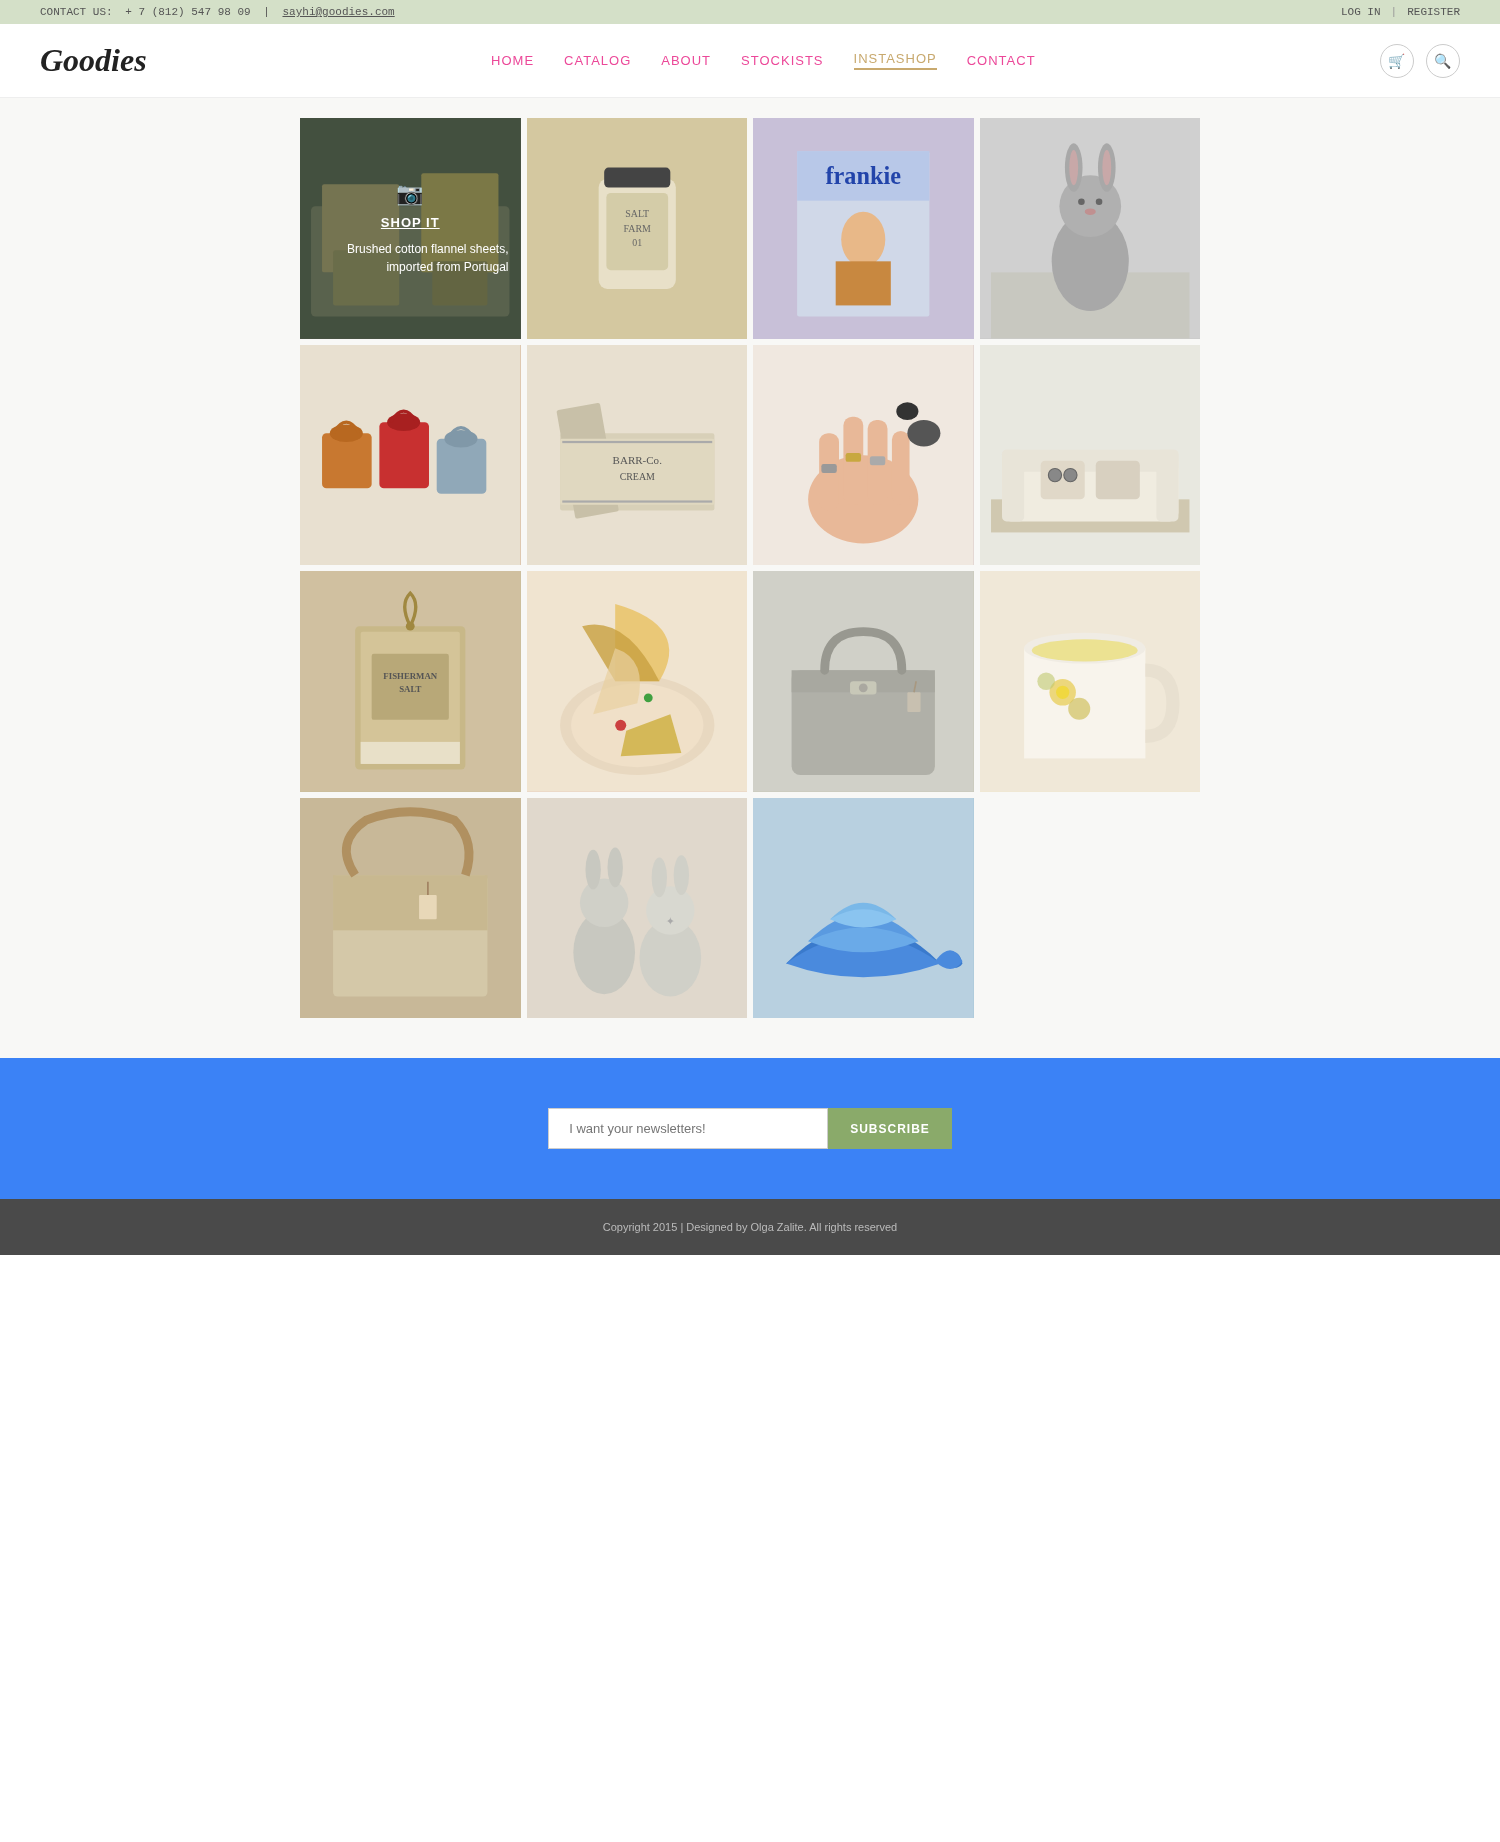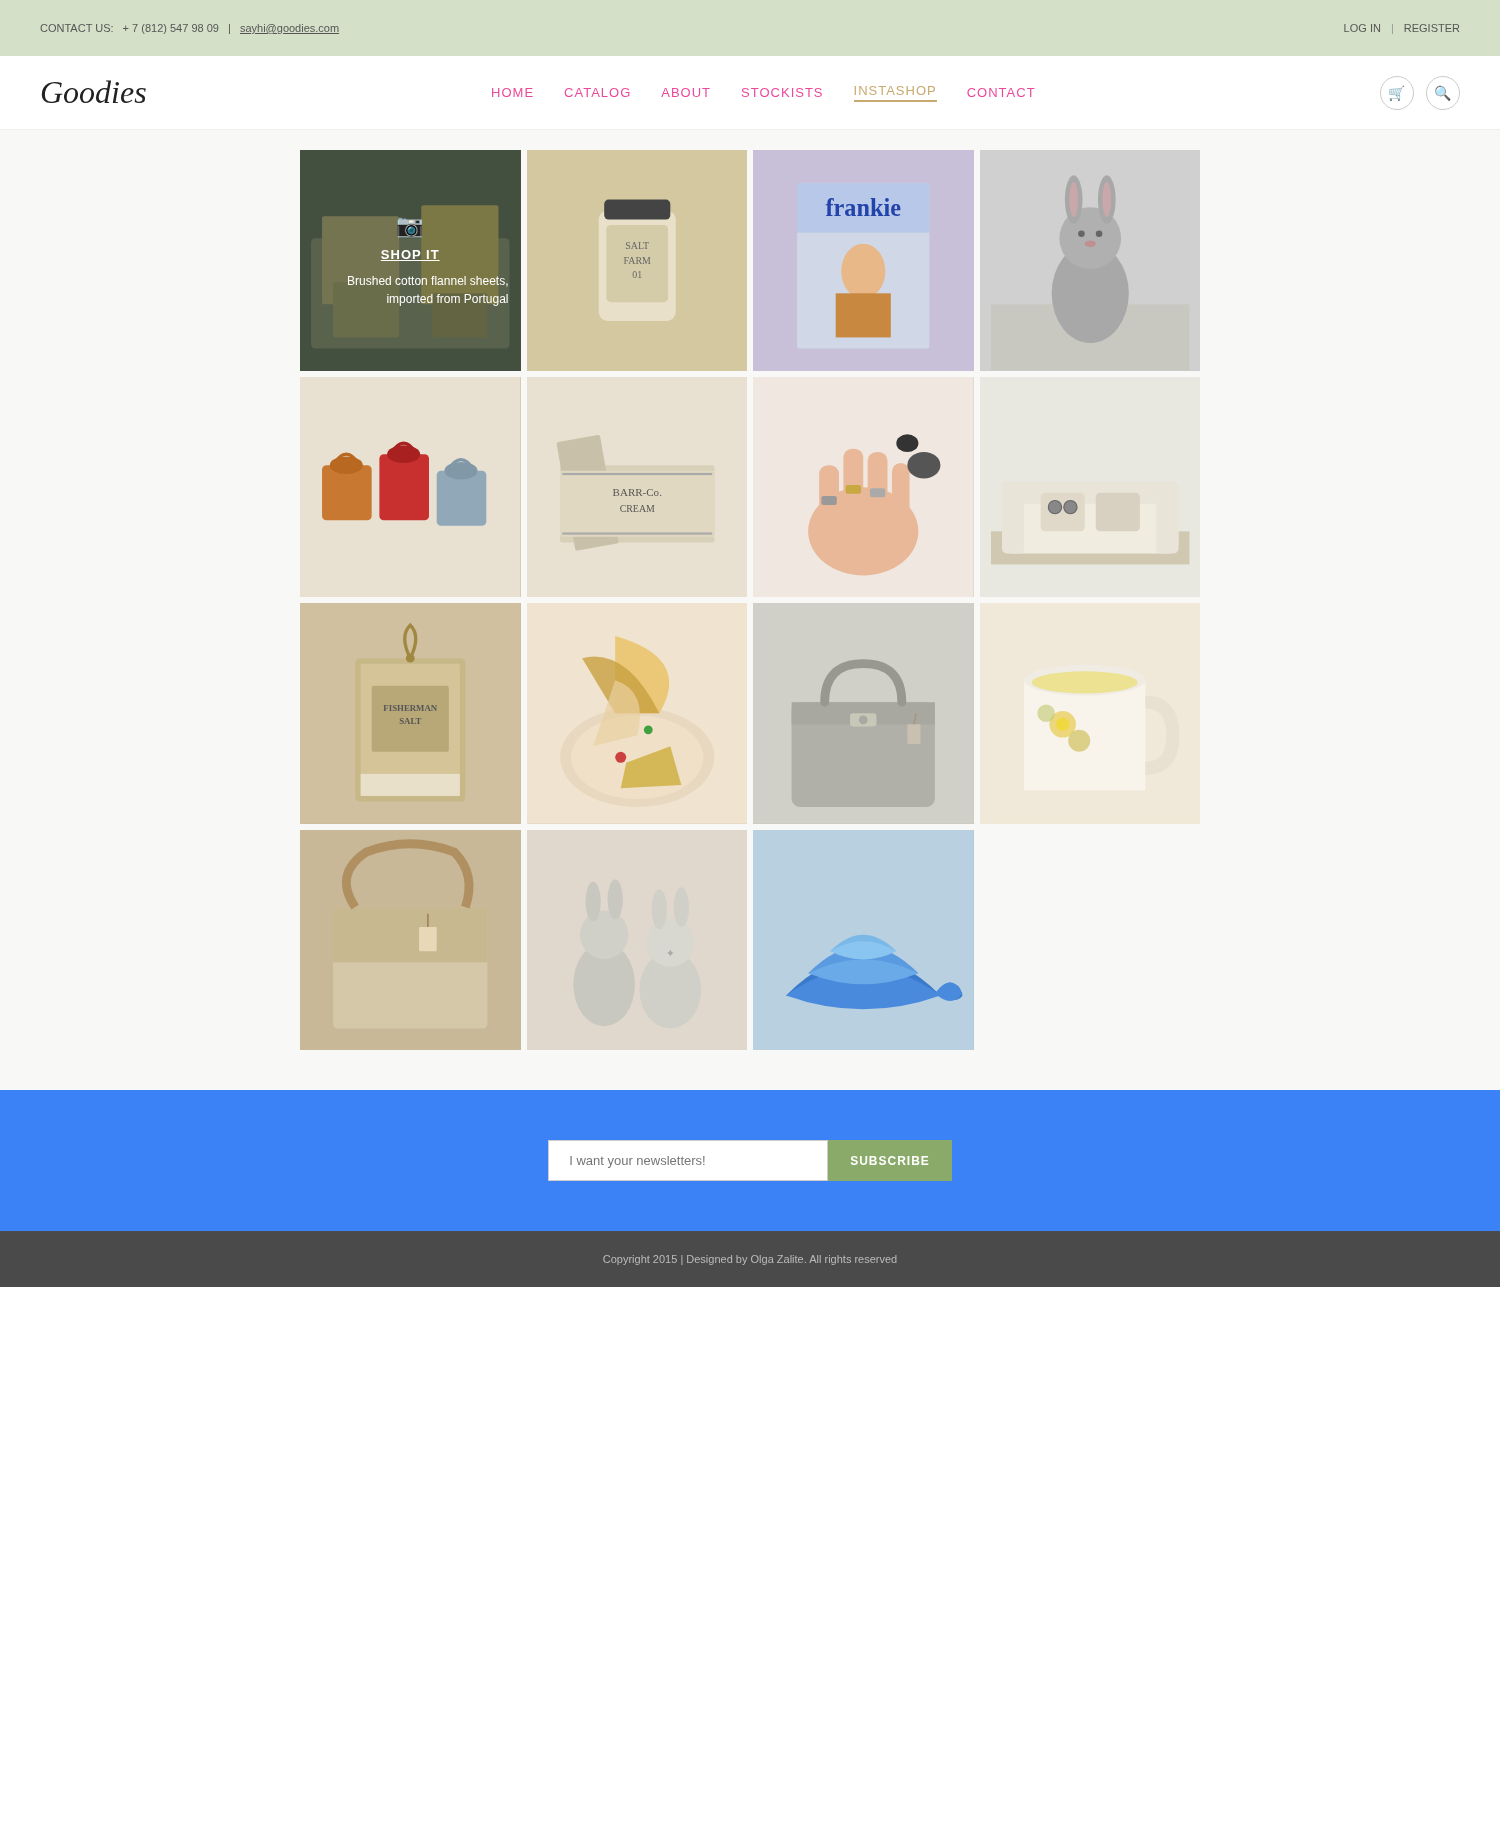--- a/index.html
+++ b/index.html
@@ -1,45 +1,46 @@
 <!DOCTYPE html>
 <html><head>
   <meta charset="utf-8">
   <style>
     * { margin: 0; padding: 0; box-sizing: border-box; }
     body { font-family: Arial, sans-serif; background: #fff; color: #333; }
 
     
     .top-bar {
       background: #d4e0c8;
-      padding: 22px 40px;
+      padding: 6px 40px;
       display: flex;
       justify-content: space-between;
       align-items: center;
       font-size: 11px;
       color: #555;
+      font-family: Liberation Mono, monospace;
     }
     .top-bar a { color: #555; text-decoration: underline; }
     .top-bar-right { display: flex; gap: 10px; align-items: center; font-size: 11px; }
     .top-bar-right a { color: #555; text-decoration: none; }
     .top-bar-right .sep { color: #999; }
 
     
     .header {
       display: flex;
       align-items: center;
       justify-content: space-between;
       padding: 18px 40px;
       border-bottom: 1px solid #eee;
       background: #fff;
     }
     .logo {
       font-family: Georgia, serif;
       font-size: 32px;
-      font-weight: normal;
+      font-weight: bold;
       color: #222;
       text-decoration: none;
       font-style: italic;
     }
     .nav {
       display: flex;
       gap: 30px;
       align-items: center;
     }
     .nav a {

